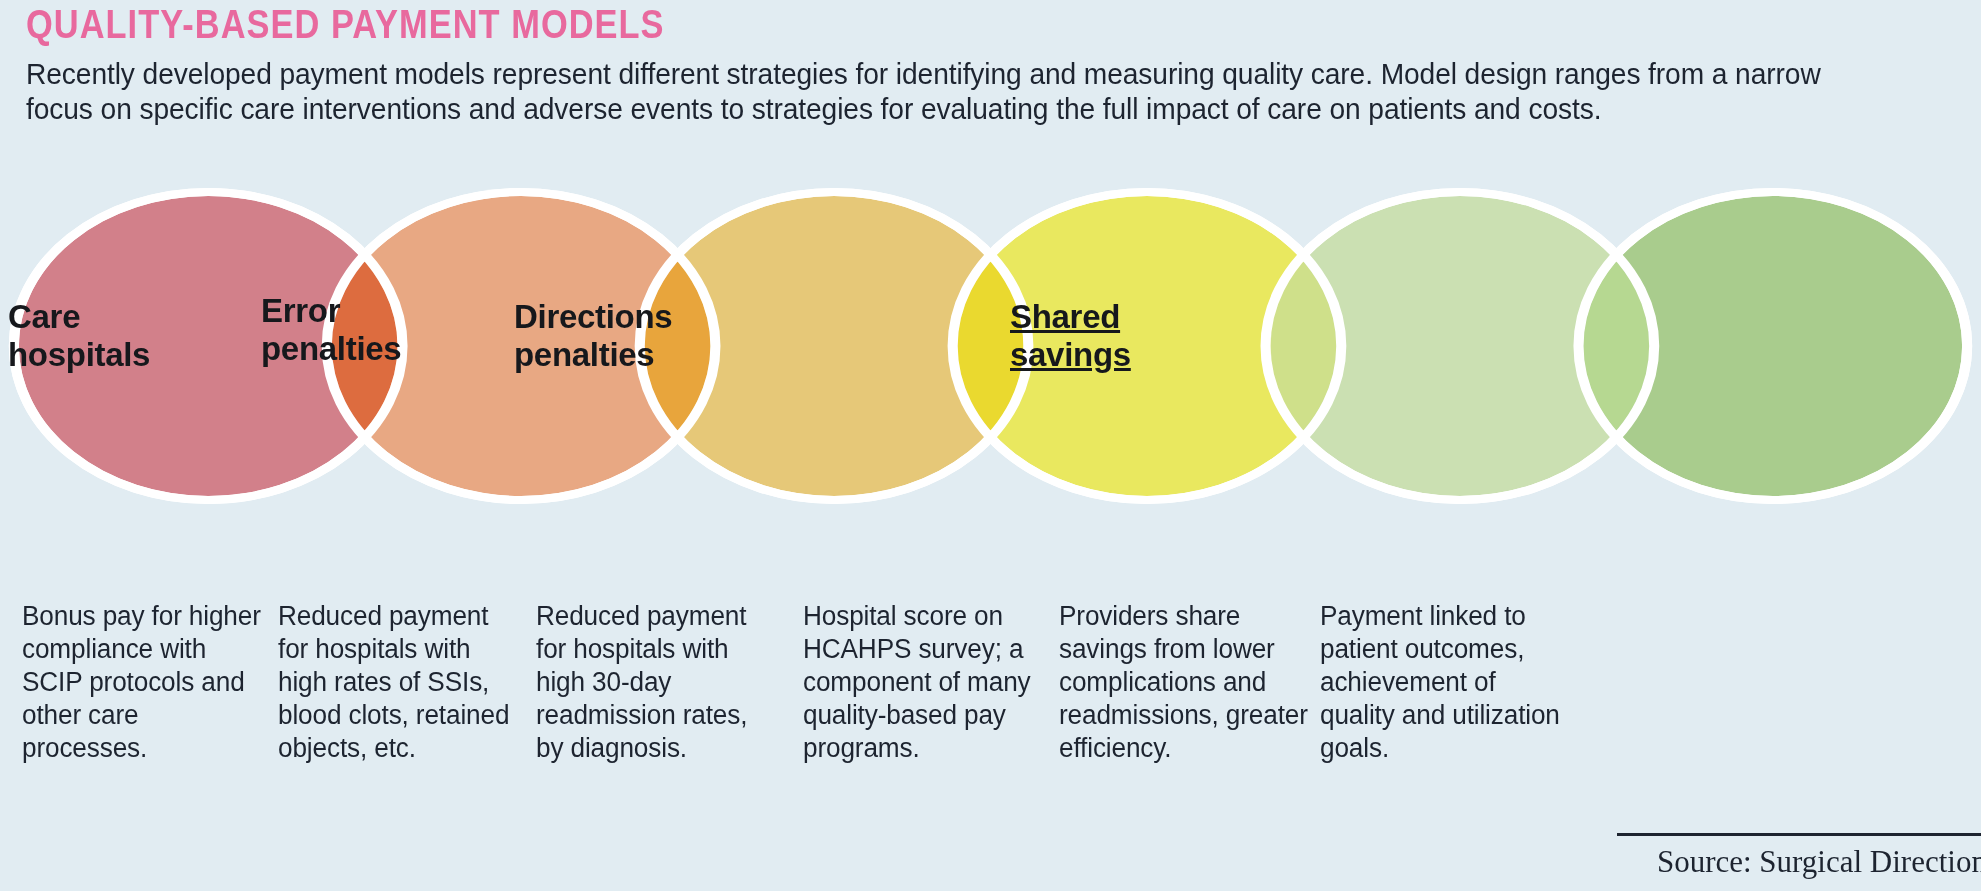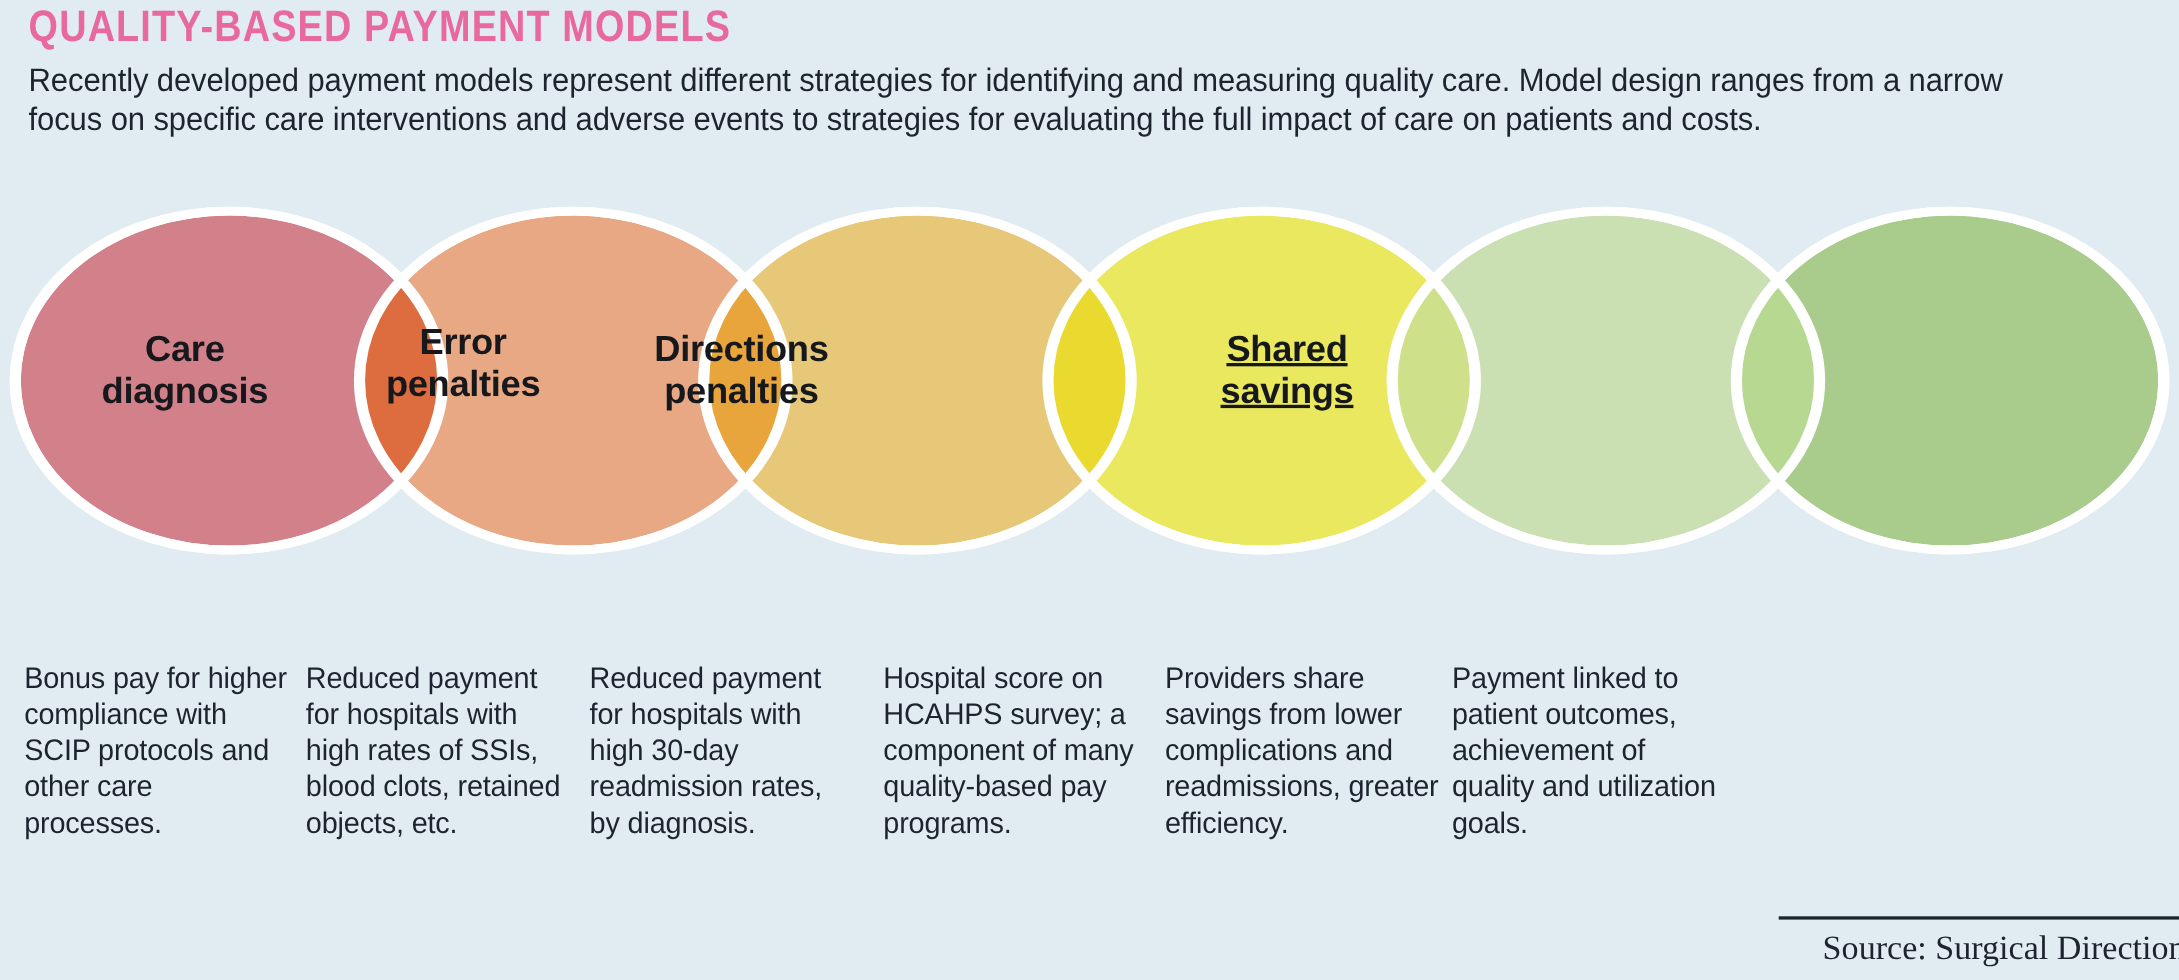--- a/index.html
+++ b/index.html
@@ -61,21 +61,20 @@
     height: 330px;
   }
   .venn-svg {
     position: absolute;
     left: 0;
     top: 0;
   }
   .circle-label {
     position: absolute;
     width: 320px;
-    text-align: center;
     font-size: 33px;
     font-weight: 700;
     line-height: 38px;
     color: #16181c;
     font-family: "Liberation Sans", sans-serif;
     letter-spacing: -0.3px;
     pointer-events: none;
   }
 
   
@@ -187,21 +186,21 @@
       <g fill="none" stroke="#ffffff" stroke-width="8">
         <circle cx="165" cy="163" r="154"></circle>
         <circle cx="413" cy="163" r="154"></circle>
         <circle cx="661" cy="163" r="154"></circle>
         <circle cx="909" cy="163" r="154"></circle>
         <circle cx="1157" cy="163" r="154"></circle>
         <circle cx="1405" cy="163" r="154"></circle>
       </g>
     </svg>
 
-    <div class="circle-label" style="left:8px;  top:115px;"><span>Care</span><br><span>diagnosis</span></div>
+    <div class="circle-label" style="left:8px;  top:115px;"><span>Care</span><br><span>hospitals</span></div>
     <div class="circle-label" style="left:261px;top:109px;"><span>Error</span><br><span>penalties</span></div>
     <div class="circle-label" style="left:514px;top:115px;"><span>Directions</span><br><span>penalties</span></div>
     <div class="circle-label" style="left:1010px;top:115px;text-decoration:underline;"><span>Shared</span><br><span>savings</span></div>
   </div>
 
   <div id="captions">
     <div class="caption" style="left:22px;  width:252px;">Bonus pay for higher compliance with SCIP protocols and other care processes.</div>
     <div class="caption" style="left:278px; width:250px;">Reduced payment for hospitals with high rates of SSIs, blood clots, retained objects, etc.</div>
     <div class="caption" style="left:536px; width:252px;">Reduced payment for hospitals with high 30-day readmission rates, by diagnosis.</div>
     <div class="caption" style="left:803px; width:238px;">Hospital score on HCAHPS survey; a component of many quality-based pay programs.</div>

